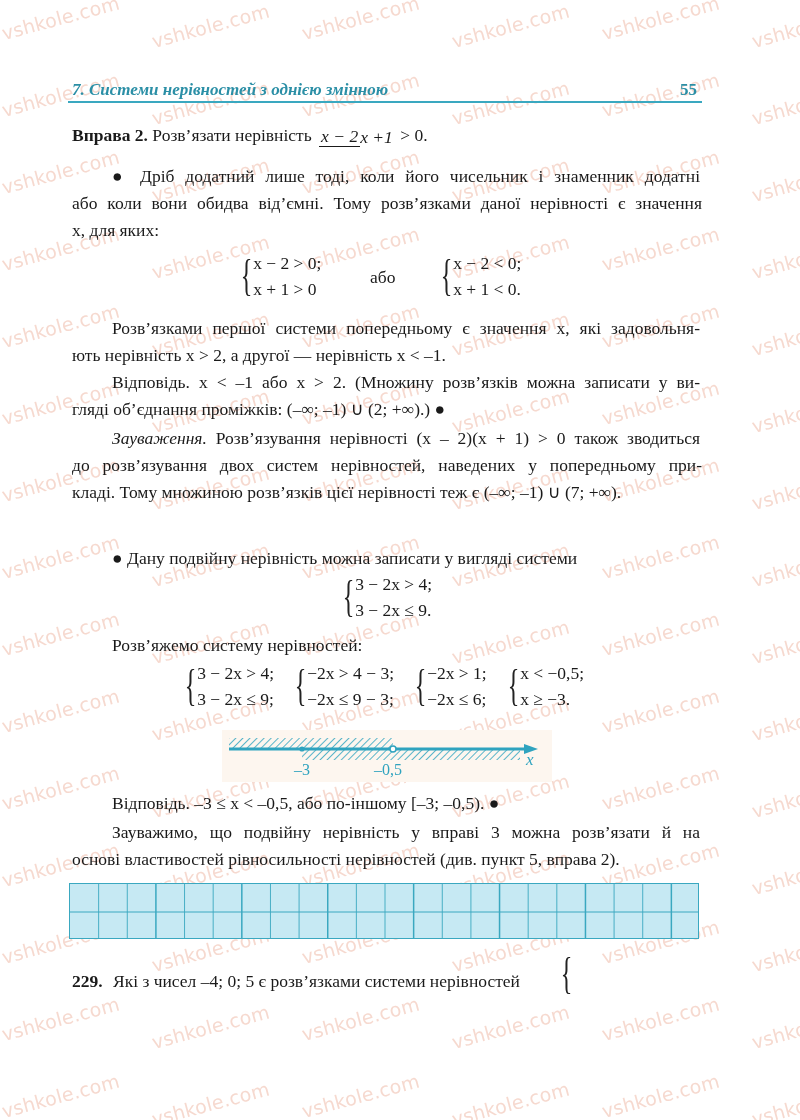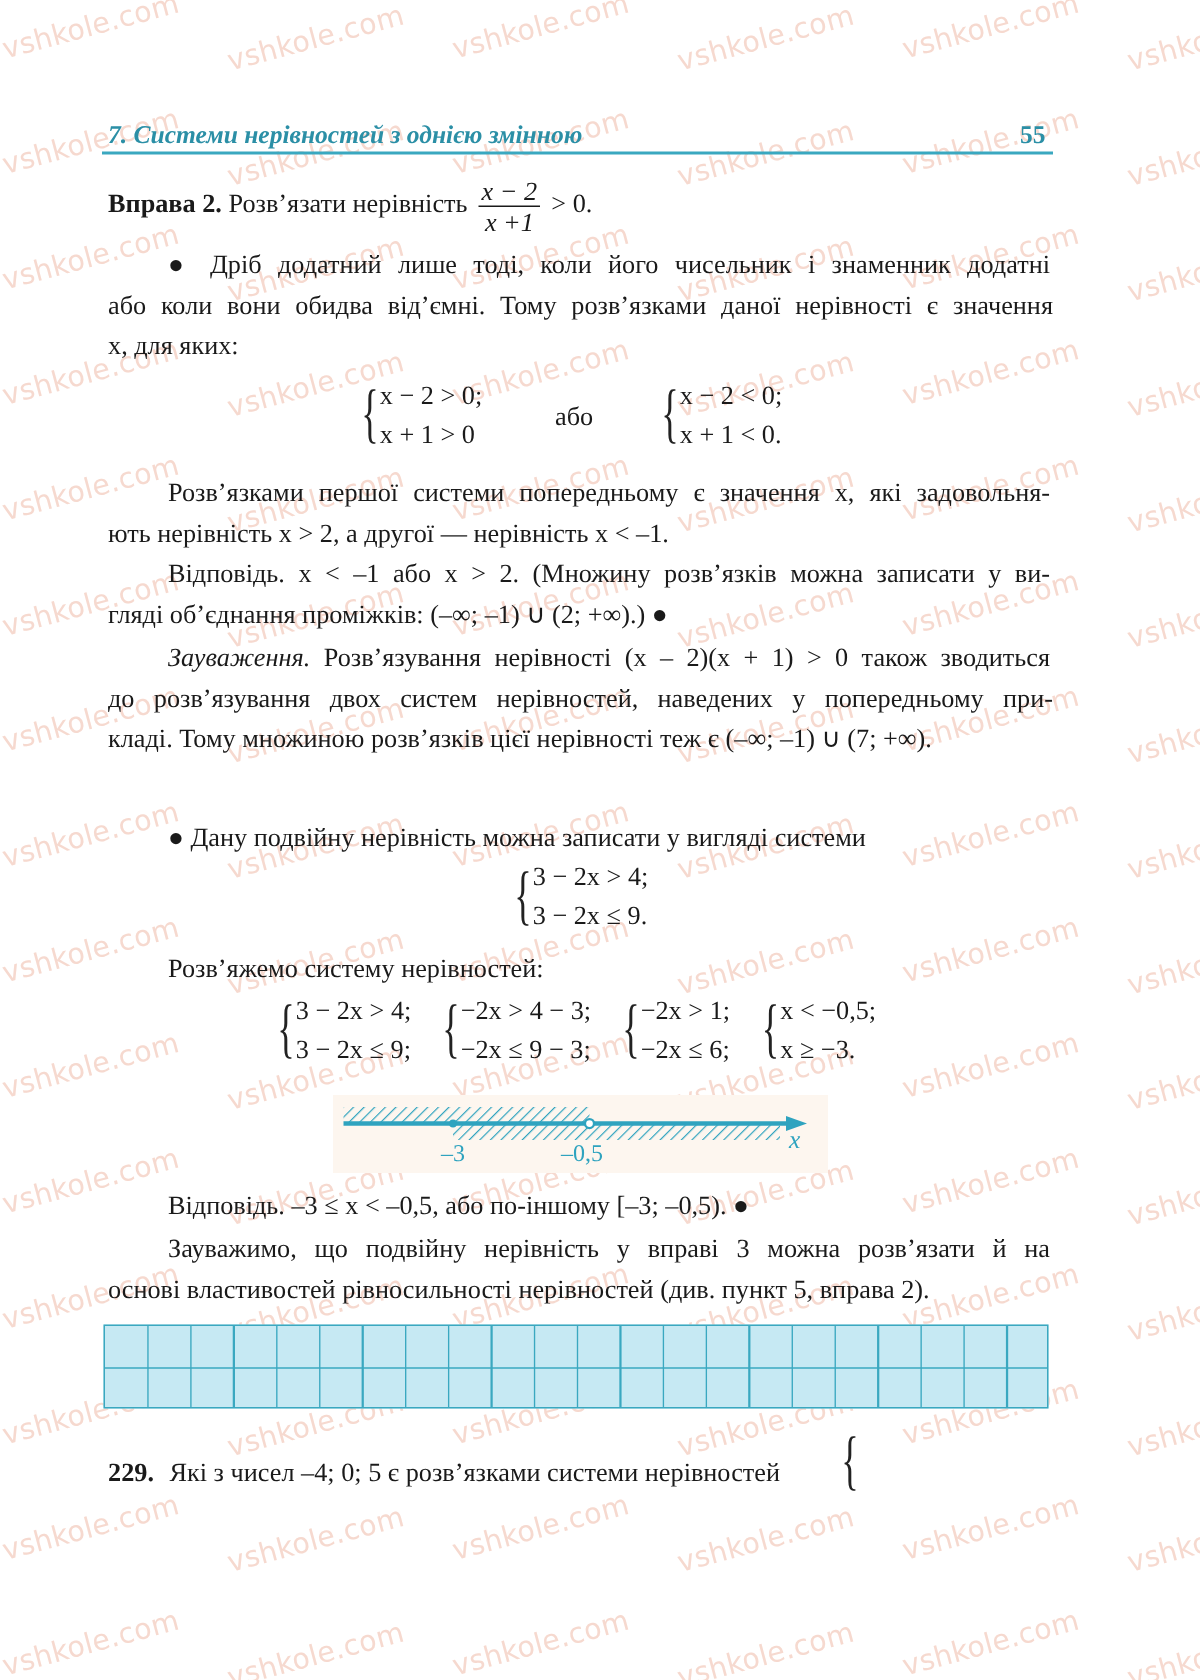--- a/index.html
+++ b/index.html
@@ -18,21 +18,21 @@
   .abs { position:absolute; }
   .txt { font-size:17.5px; line-height:30px; white-space:nowrap; }
   .just { text-align:justify; text-align-last:justify; width:630px; }
   .header-title {
     left:72px; top:80px; font-size:17px; font-weight:bold; font-style:italic;
     color:#2b8fa6;
   }
   .page-num { left:680px; top:80px; font-size:17px; font-weight:bold; color:#2b8fa6; }
   .header-rule { left:68px; top:101px; width:634px; height:2px; background:#3aa8c0; }
   b.lbl { font-weight:bold; }
-  .frac { display:inline-flex; flex-direction:column; align-items:center; vertical-align:middle; line-height:20px; margin:0 3px; }
+  .frac { display:inline-flex; flex-direction:row; align-items:center; vertical-align:middle; line-height:20px; margin:0 3px; }
   .frac .num { border-bottom:1px solid #1a1a1a; padding:0 2px; }
   .sys { display:inline-flex; align-items:center; }
   .brace { font-size:44px; line-height:44px; font-weight:normal; transform:scaleX(0.55); margin-right:-4px; color:#222; }
   .sys-lines { display:flex; flex-direction:column; font-size:17.5px; line-height:26px; }
   .banner {
     left:69px; top:883px; width:630px; height:56px; background:#c6e9f3;
     border:1px solid #3aa8c0; box-sizing:border-box; overflow:hidden;
   }
   .banner-grid { position:absolute; inset:0; }
   .banner-label {

